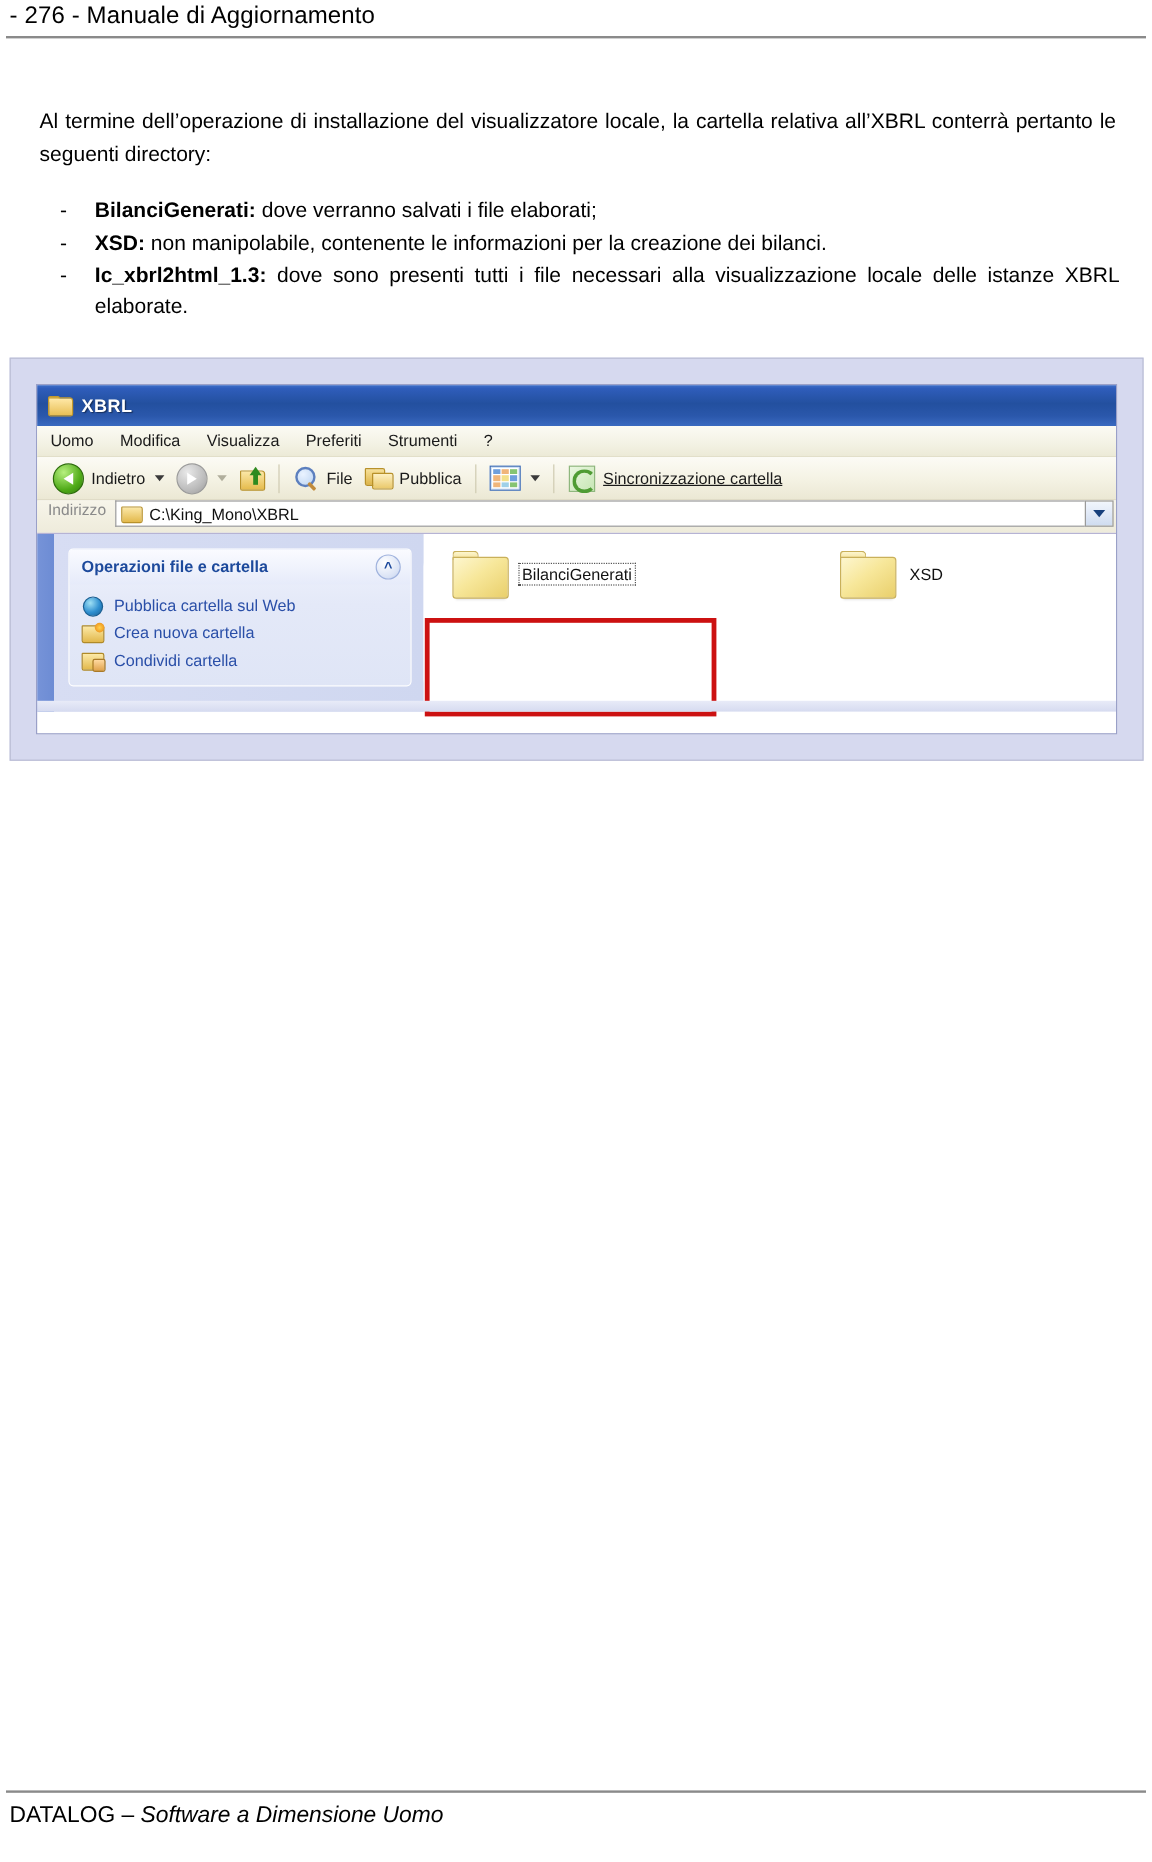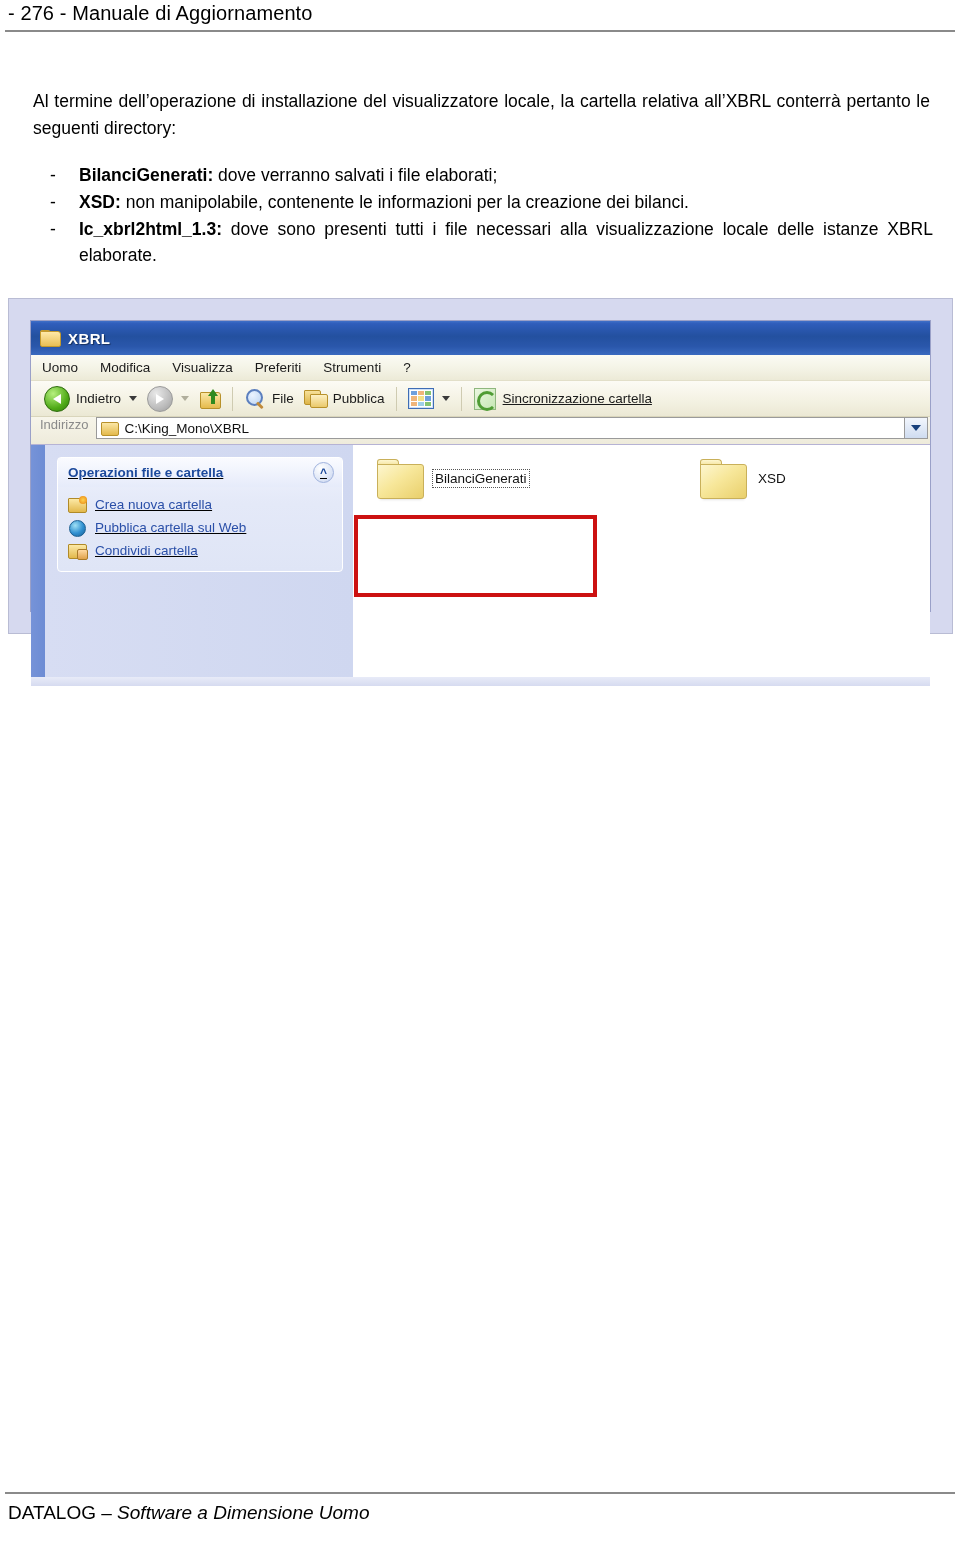--- a/index.html
+++ b/index.html
@@ -373,24 +373,23 @@
   .chev-down {
     width: 0; height: 0;
     border-left: 5px solid transparent;
     border-right: 5px solid transparent;
     border-top: 6px solid #17407c;
   }
 
   
   .explorer-content {
     position: relative;
-    height: 241px;
+    height: 148px;
     display: flex;
     background: #ffffff;
-    text-decoration: underline;
   }
   .taskpane {
     width: 322px;
     background: linear-gradient(to right, #7693d8 0%, #6d8cd4 14px, #d7ddf3 14px, #cfd7f0 100%);
     padding: 12px 10px 0 26px;
     box-sizing: border-box;
     flex: none;
   }
   .task-group {
     background: linear-gradient(to bottom, #f0f3fd 0%, #e4e9f8 40%, #dfe5f6 100%);
@@ -683,30 +682,30 @@
         <div class="task-group">
           <div class="task-group-header">
             <span class="task-group-title">Operazioni file e cartella</span>
             <span class="collapse-btn">
               <span class="chev-up-dbl">^</span>
             </span>
           </div>
           <div class="task-list">
             <div class="task-item">
               <span class="mini-icon">
+                  <span class="globe"></span>
+                </span>
+              <span class="task-item-label">Pubblica cartella sul Web</span>
+            </div>
+            <div class="task-item">
+              <span class="mini-icon">
                   <span class="mf"></span>
                   <span class="spark"></span>
                 </span>
               <span class="task-item-label">Crea nuova cartella</span>
-            </div>
-            <div class="task-item">
-              <span class="mini-icon">
-                  <span class="globe"></span>
-                </span>
-              <span class="task-item-label">Pubblica cartella sul Web</span>
             </div>
             <div class="task-item">
               <span class="mini-icon">
                   <span class="mf"></span>
                   <span class="hand"></span>
                 </span>
               <span class="task-item-label">Condividi cartella</span>
             </div>
           </div>
         </div>

